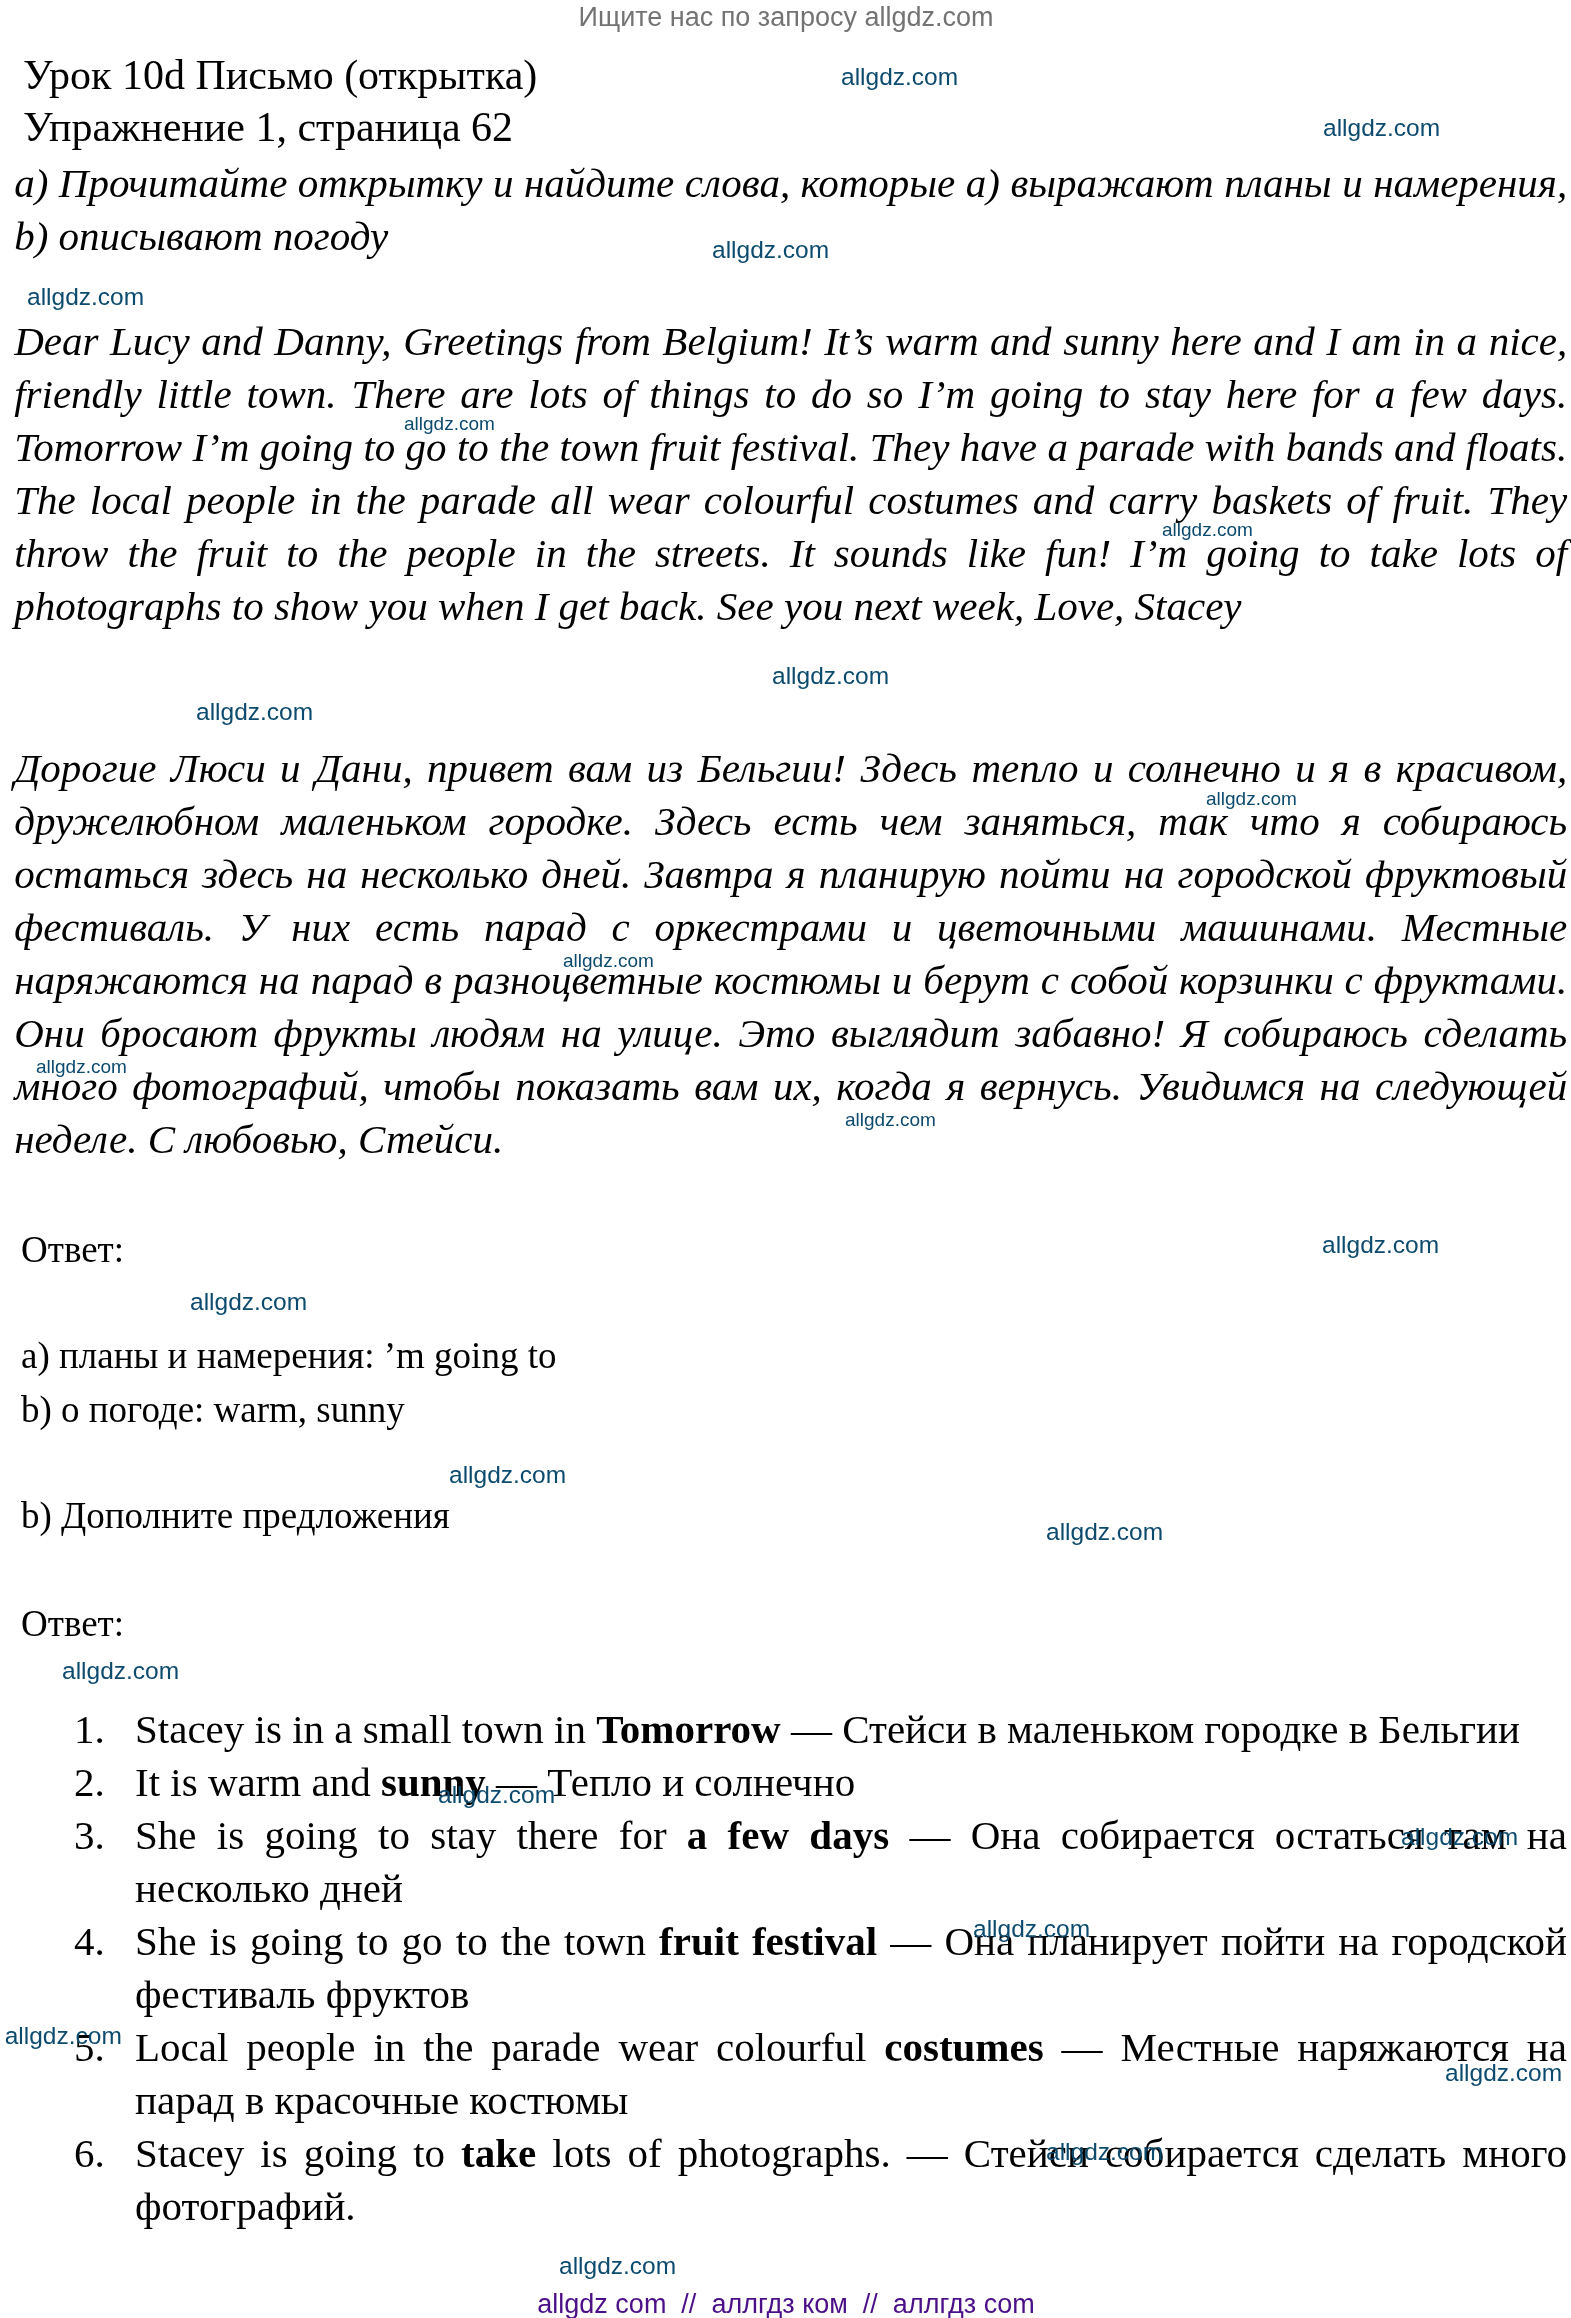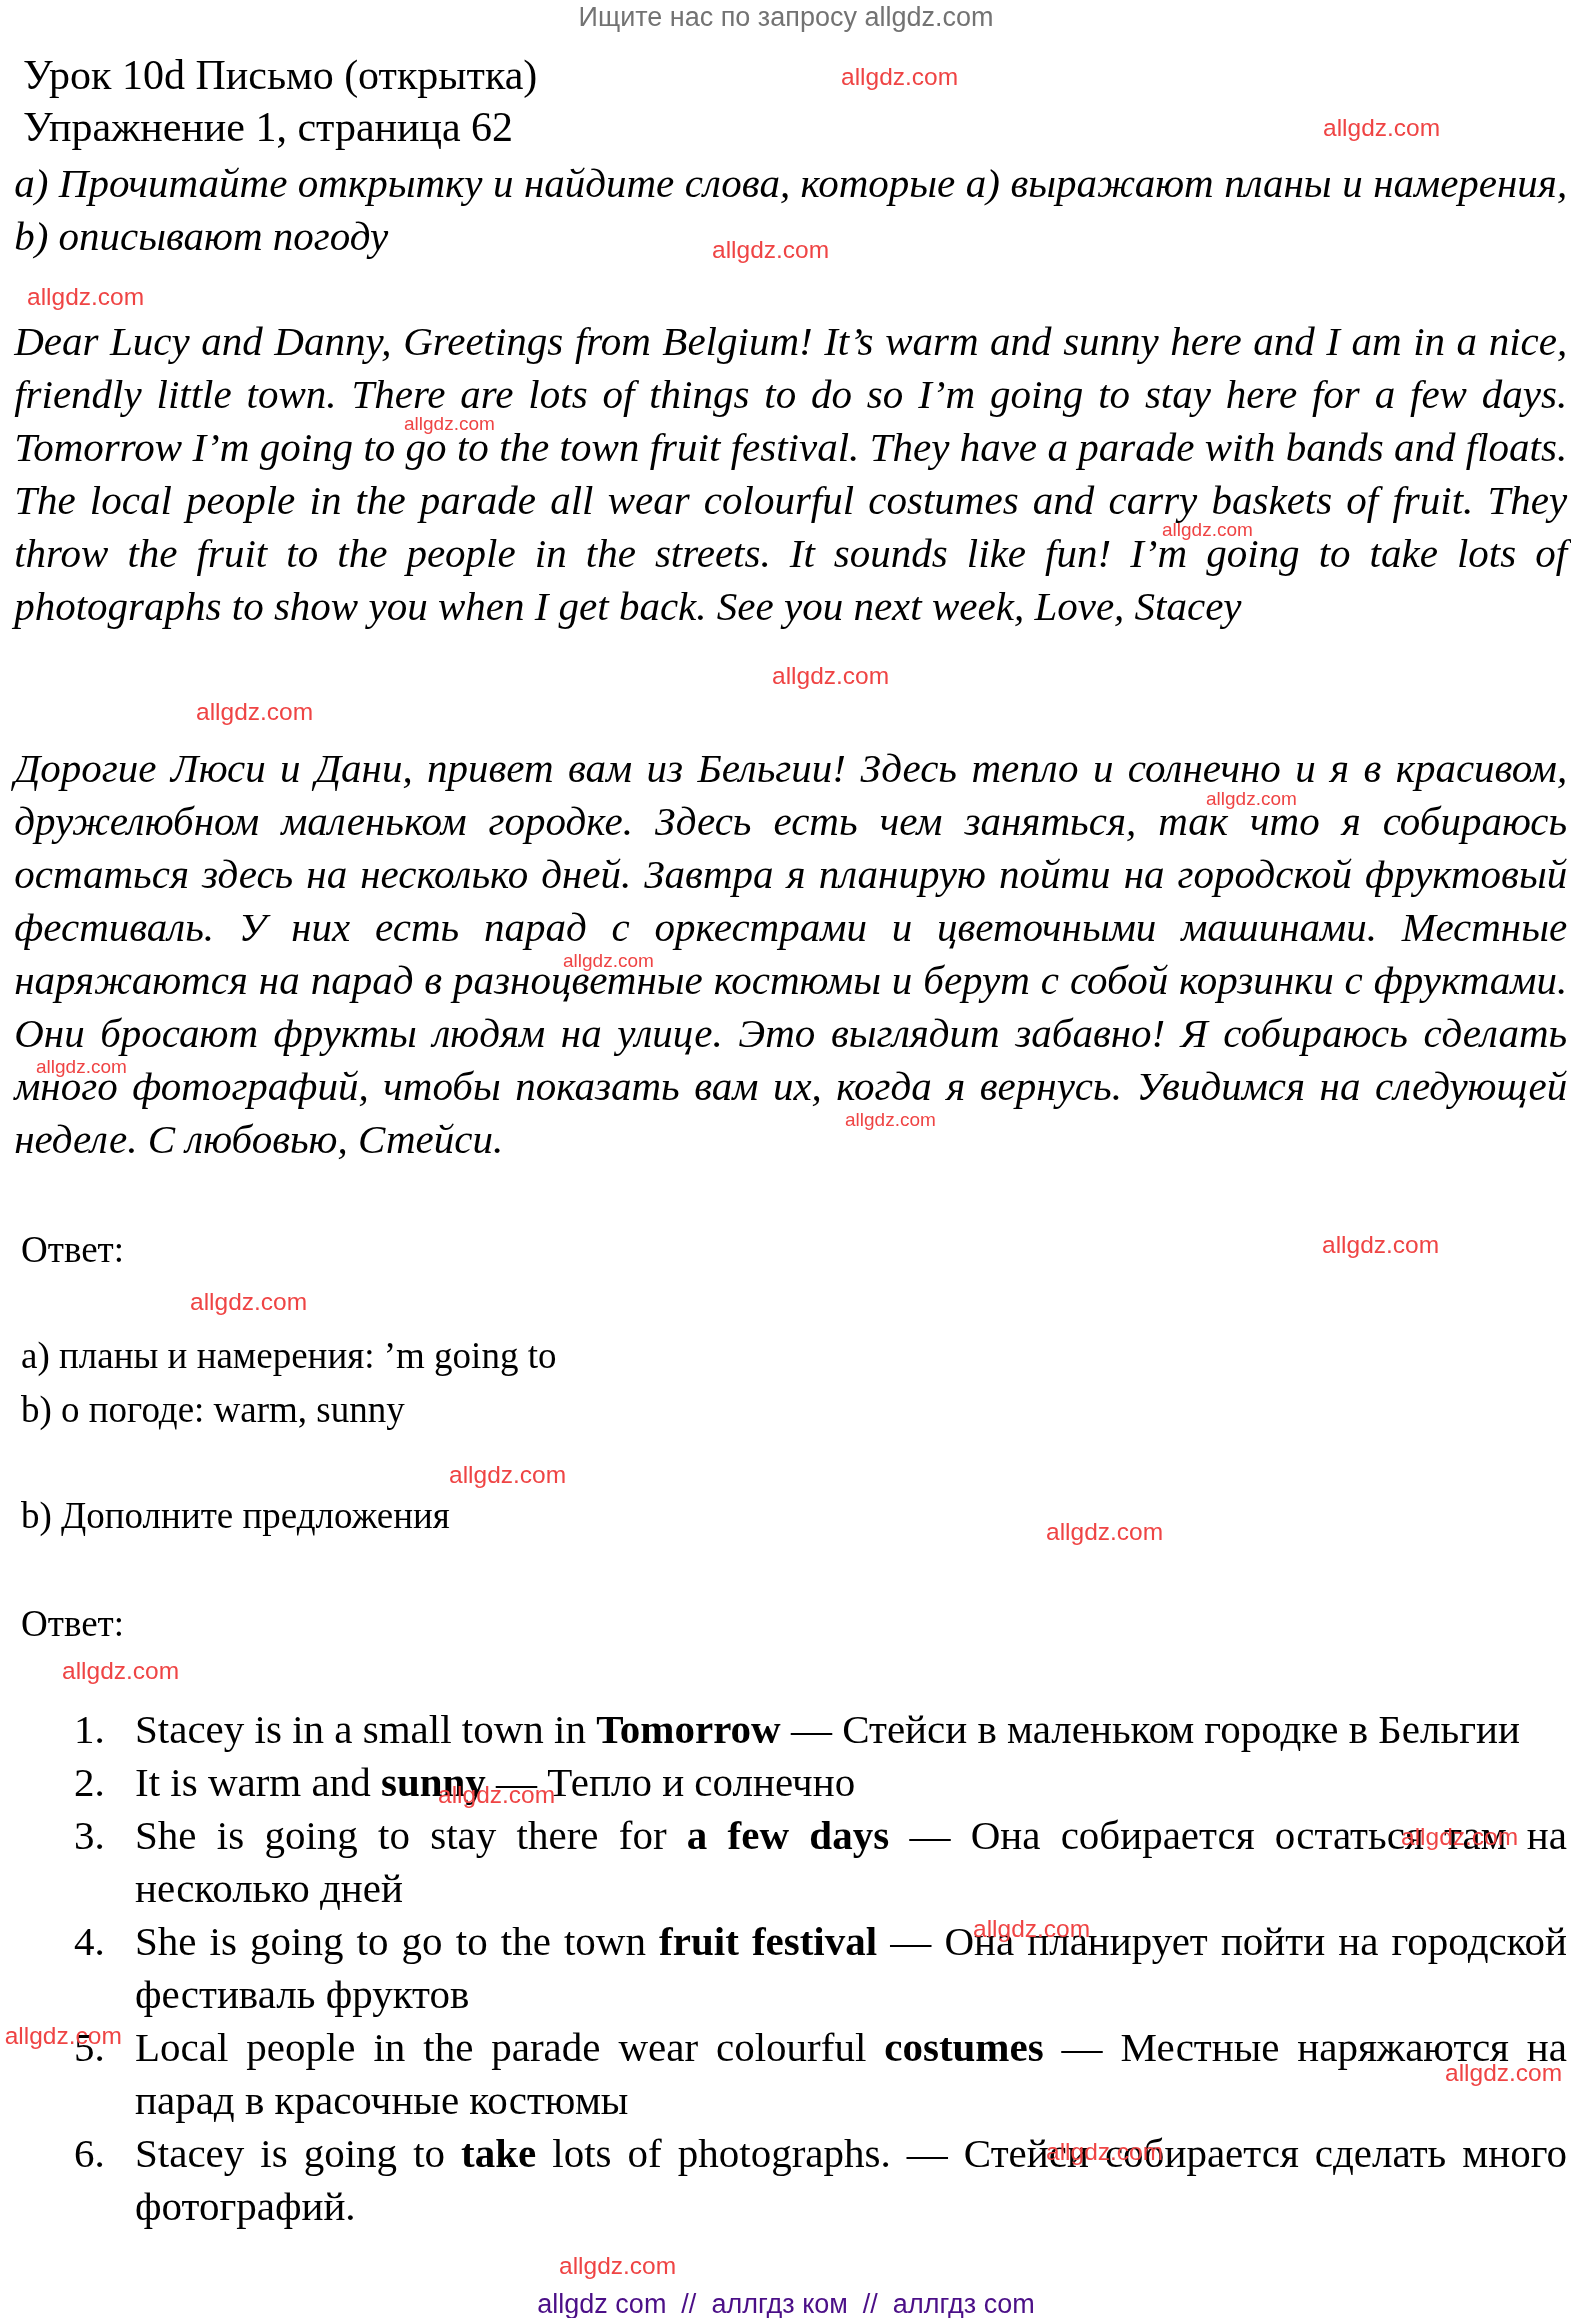--- a/index.html
+++ b/index.html
@@ -11,21 +11,21 @@
     position: absolute; left: 0; top: 1.6px; width: 1572px; text-align: center;
     font-family: "Liberation Sans", sans-serif; font-size: 27px; color: #737373;
   }
   .footer-banner {
     position: absolute; left: 0; top: 2289px; width: 1572px; text-align: center;
     font-family: "Liberation Sans", sans-serif; font-size: 27px; color: #4b0f87;
     white-space: pre;
   }
   .wm {
     position: absolute; font-family: "Liberation Sans", sans-serif;
-    font-size: 24.5px; color: #ef4444; white-space: nowrap;
+    font-size: 24.5px; color: #0c4a6e; white-space: nowrap;
   }
   .wm.small { font-size: 19px; }
   .h1 {
     position: absolute; left: 23px; font-weight: normal; font-size: 42px; line-height: 52px;
     white-space: nowrap;
   }
   .para {
     position: absolute; left: 14.2px; width: 1553px; font-size: 41px; line-height: 53px;
     text-align: justify; text-align-last: left; font-style: italic;
   }

